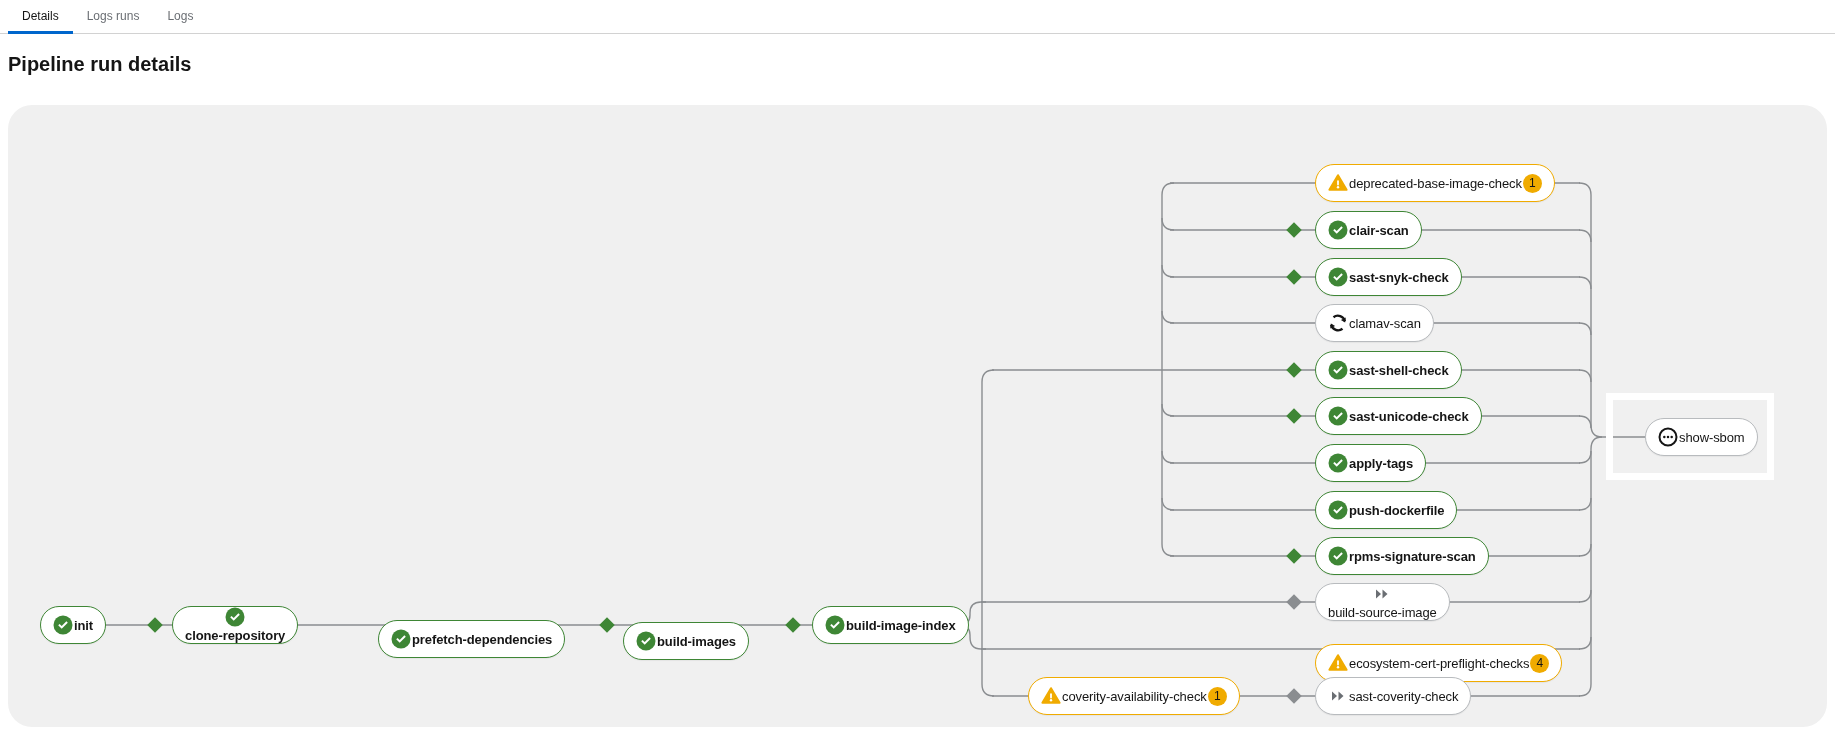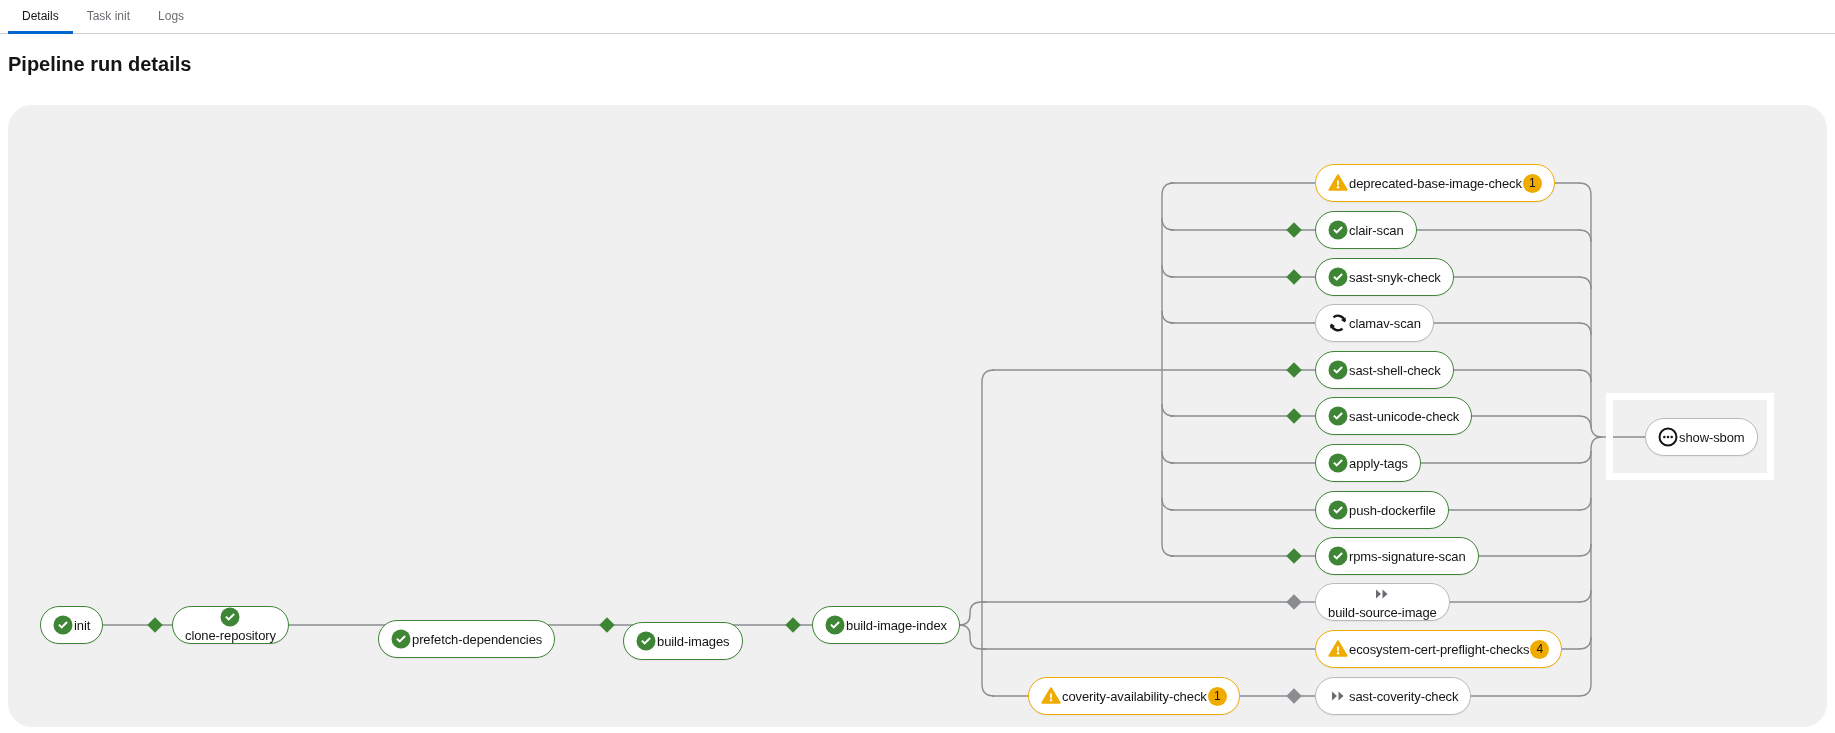--- a/index.html
+++ b/index.html
@@ -19,35 +19,35 @@
             background:#f0f0f0; border-radius:24px; }
   .canvas svg.edges { position:absolute; left:0; top:0; }
 
   .sel-box { position:absolute; border:7px solid #ffffff; background:transparent; }
 
   
   .node { position:absolute; height:38px; display:inline-flex; align-items:center; gap:1px;
           background:#ffffff; border:1.5px solid #b8bbbe; border-radius:19px; padding:0 12px;
           font-size:13px; letter-spacing:-0.1px; color:#151515; white-space:nowrap; cursor:pointer;
           box-shadow:0 1px 1px rgba(0,0,0,0.05); }
-  .node.status-success { border-color:#3e8635; }
+  .node.status-success { border-color:#3e8635;font-weight:bold; }
   .node.status-warning { border-color:#f0ab00; }
   .node .badge { display:inline-flex; align-items:center; justify-content:center;
                  min-width:19px; height:19px; border-radius:10px; padding:0 3px;
                  background:#f0ab00; color:#151515; font-size:12px; }
   .node .nicon { display:inline-flex; width:20px; height:20px; flex:0 0 auto; }
 </style>
 </head>
 <body>
 
 <div class="screen">
 
   <div class="tabbar">
     <div class="tab active">Details</div>
-    <div class="tab">Task init</div>
+    <div class="tab">Logs runs</div>
     <div class="tab">Logs</div>
   </div>
 
   <h2 class="page-heading">Pipeline run details</h2>
 
   <div class="canvas">
     <svg class="edges" width="1819" height="622" viewBox="0 0 1819 622">
       <g stroke="#8a8d90" stroke-width="1.4" fill="none">
 
         <path d="M 60 520 H 946"></path>
@@ -240,21 +240,21 @@
         </div>
         <div class="node status-skipped" style="left: 1307px; top: 478px; flex-direction: column;">
           <span class="nicon">
             <svg viewBox="0 0 20 20" width="20" height="20">
               <path d="M4 5.5 L9 10 L4 14.5 Z" fill="#6a6e73"></path>
               <path d="M10.5 5.5 L15.5 10 L10.5 14.5 Z" fill="#6a6e73"></path>
             </svg>
           </span>
           <span>build-source-image</span>
         </div>
-        <div class="node status-warning" style="left: 1307px; top: 525px;">
+        <div class="node status-warning" style="left: 1307px; top: 539px;">
           <span class="nicon">
             <svg viewBox="0 0 20 20" width="20" height="20">
               <path d="M10 2.2 L18.6 16.8 H1.4 Z" fill="#f0ab00" stroke="#f0ab00" stroke-width="2" stroke-linejoin="round"></path>
               <rect x="9.1" y="7.2" width="1.8" height="5.2" rx="0.9" fill="#fff"></rect>
               <circle cx="10" cy="14.3" r="1.2" fill="#fff"></circle>
             </svg>
           </span>
           <span>ecosystem-cert-preflight-checks</span>
           <span class="badge">4</span>
         </div>

